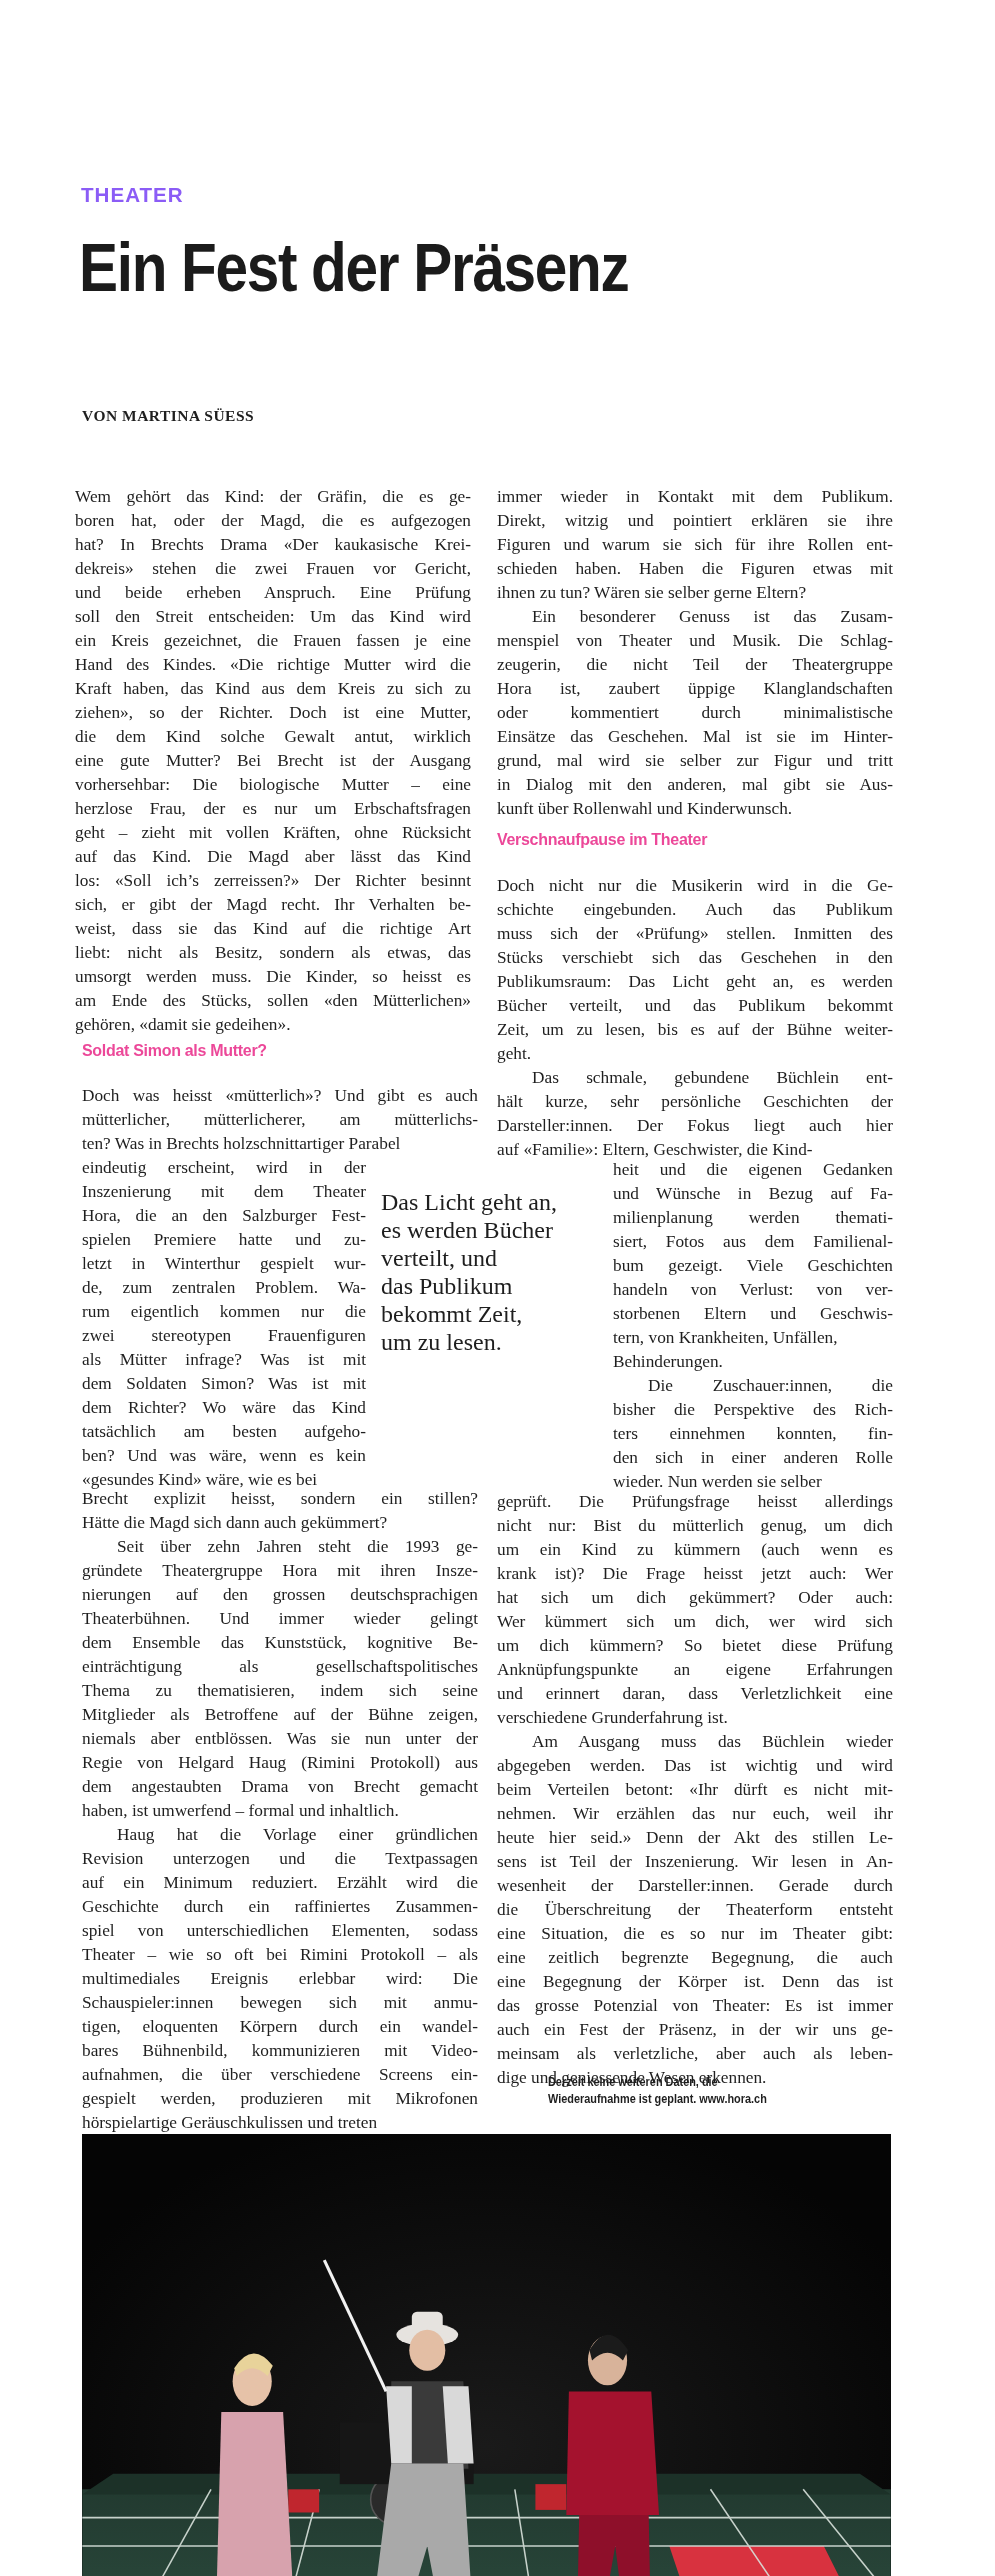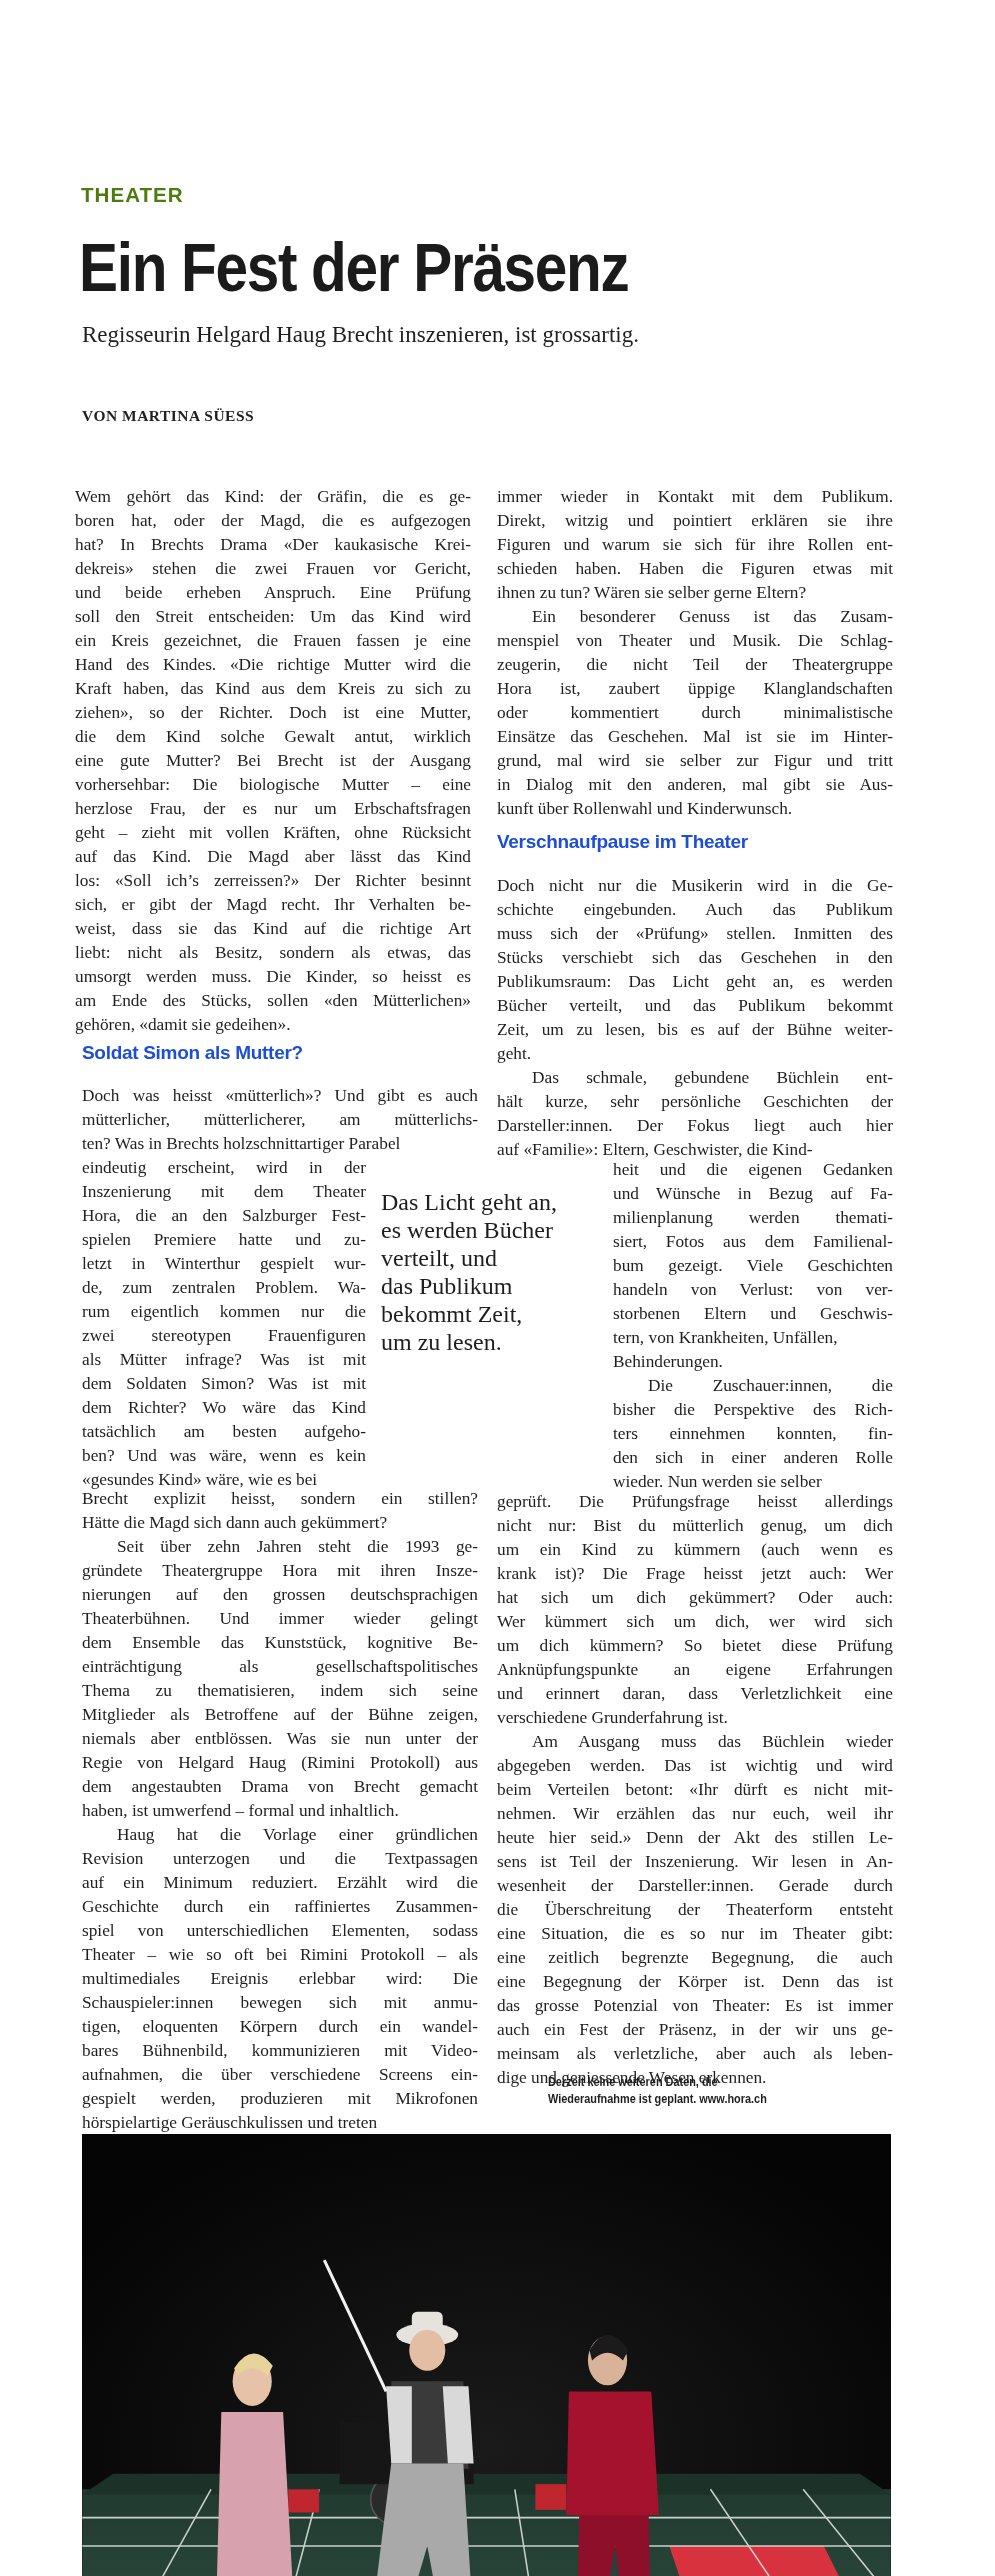--- a/index.html
+++ b/index.html
@@ -1,43 +1,42 @@
 <!DOCTYPE html>
 <html style="font-size:8.2px"><head>
 <meta charset="utf-8">
 <style>
   html, body { margin: 0; padding: 0; background: #ffffff; }
   body { width: 996px; height: 2841px; position: relative; overflow: hidden; color: #1f1f1f; }
-  .kicker { position: absolute; left: 81px; top: 183px; font-family: "Liberation Sans", sans-serif; font-weight: 700; font-size: 20.6px; letter-spacing: 1px; color: #4d7c0f; }
+  .kicker { position: absolute; left: 81px; top: 183px; font-family: "Liberation Sans", sans-serif; font-weight: 700; font-size: 20.6px; letter-spacing: 1px; color: #8b5cf6; }
   .headline { position: absolute; left: 79px; top: 233px; font-family: "Liberation Sans", sans-serif; font-weight: 700; font-size: 68px; letter-spacing: -1.5px; line-height: 1; color: #1b1b1b; transform: scaleX(0.86); transform-origin: left top; white-space: nowrap; }
   .deck { position: absolute; left: 82px; top: 320px; width: 804px; font-family: "Liberation Serif", serif; font-size: 23px; line-height: 30px; color: #1f1f1f; }
   .deck .ln { display: block; white-space: nowrap; }
   .byline { position: absolute; left: 82px; top: 407px; font-family: Liberation Serif, serif; font-weight: 700; font-size: 15.5px; letter-spacing: 0.5px; color: #1f1f1f; }
 
   .col { position: absolute; font-family: "Liberation Serif", serif; font-size: 17.3px; line-height: 24px; color: #1f1f1f; }
   .col .ln { display: block; height: 24px; white-space: nowrap; text-align: justify; text-align-last: justify; overflow: hidden; }
   .col .ln.last { text-align-last: left; }
   .col .ln.indent { padding-left: 35px; }
-  .sub { position: absolute; font-family: "Liberation Sans", sans-serif; font-weight: 700; font-size: 19px; color: #1d4ed8; letter-spacing: -0.3px; }
+  .sub { position: absolute; font-family: "Liberation Sans", sans-serif; font-weight: 700; font-size: 16px; color: #ec4899; letter-spacing: -0.3px; }
 
   .pull { position: absolute; left: 381px; top: 1188px; width: 196px; font-family: "Liberation Serif", serif; font-size: 24px; line-height: 28px; color: #1e1e1e; }
   .pull .ln { display: block; white-space: nowrap; }
 
   .info { position: absolute; left: 548px; top: 2074px; font-family: "Liberation Sans", sans-serif; font-size: 12.4px; line-height: 17px; color: #1f1f1f; font-weight: 700; transform: scaleX(0.88); transform-origin: left top; }
   .info .ln { display: block; white-space: nowrap; }
 
   .photo { position: absolute; left: 82px; top: 2134px; width: 809px; height: 569px; background: #0b0b0b; overflow: hidden; }
 </style>
 </head>
 <body>
 
 <div class="kicker">THEATER</div>
 <div class="headline">Ein Fest der Präsenz</div>
 <div class="deck">
-  <span class="ln">Regisseurin Helgard Haug Brecht inszenieren, ist grossartig.</span>
 </div>
 <div class="byline">VON MARTINA SÜESS</div>
 
 <div class="col" id="lc1" style="left:75px; top:485px; width:396px;">
     <span class="ln">Wem gehört das Kind: der Gräfin, die es ge-</span>
     <span class="ln">boren hat, oder der Magd, die es aufgezogen</span>
     <span class="ln">hat? In Brechts Drama «Der kaukasische Krei-</span>
     <span class="ln">dekreis» stehen die zwei Frauen vor Gericht,</span>
     <span class="ln">und beide erheben Anspruch. Eine Prüfung</span>
     <span class="ln">soll den Streit entscheiden: Um das Kind wird</span>

